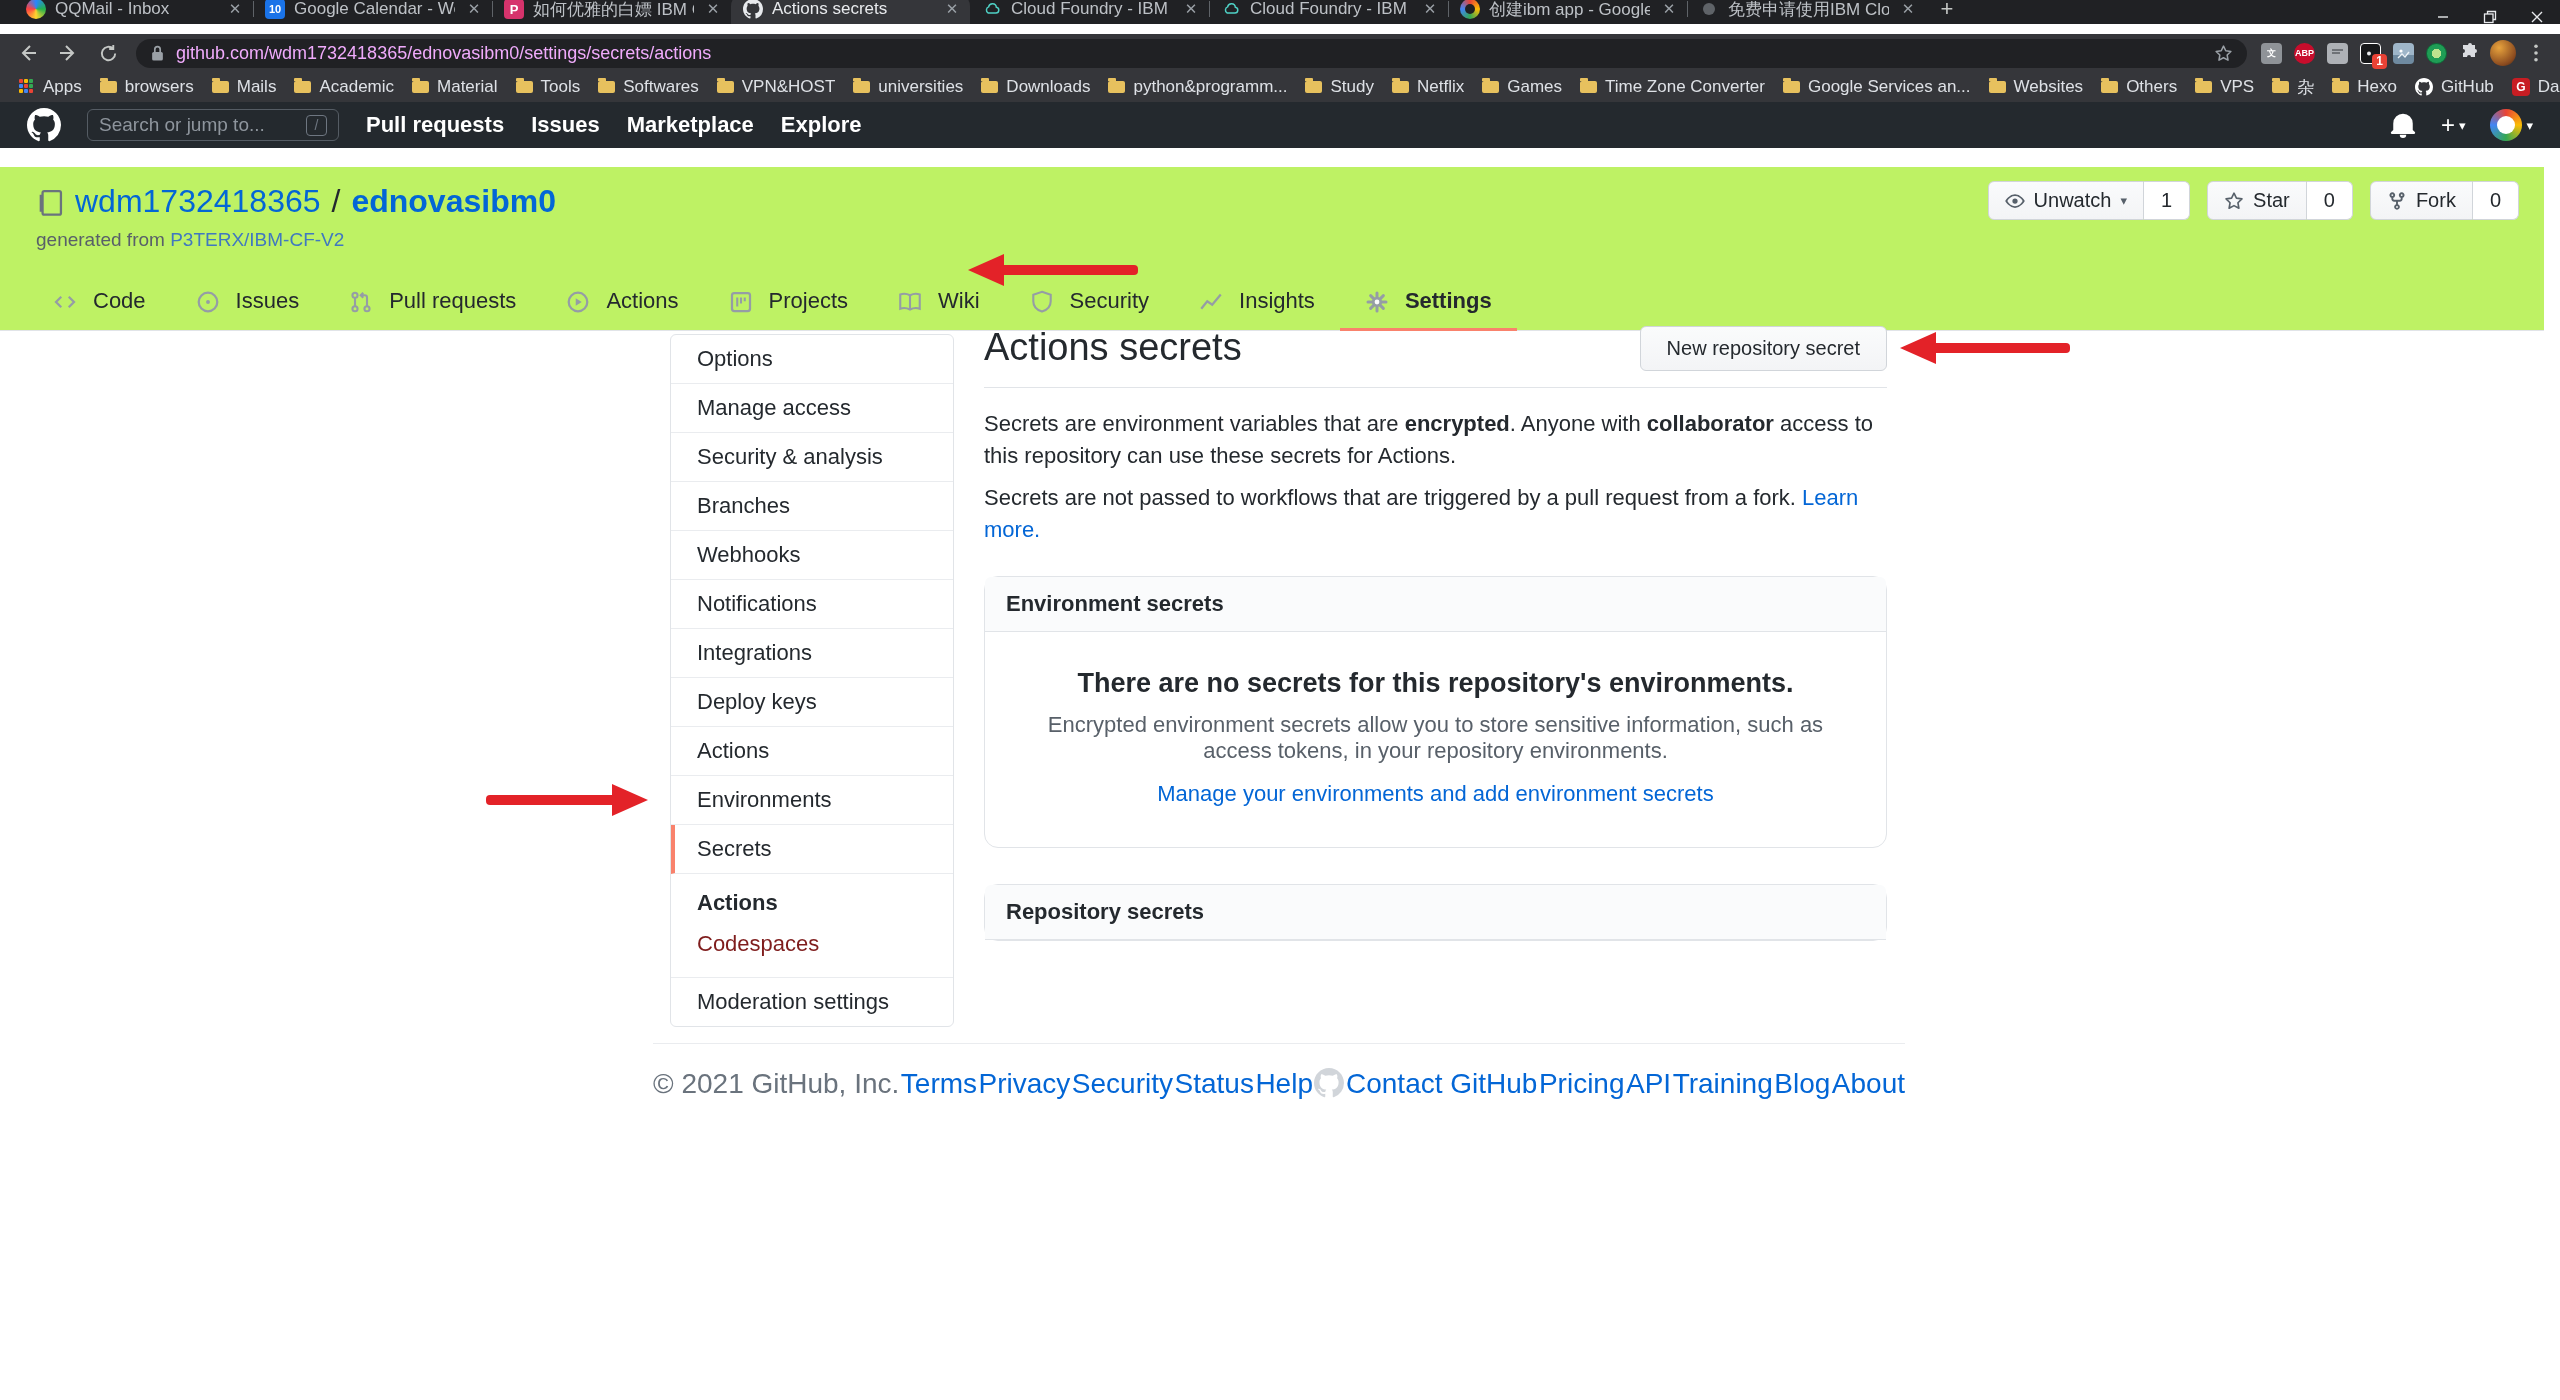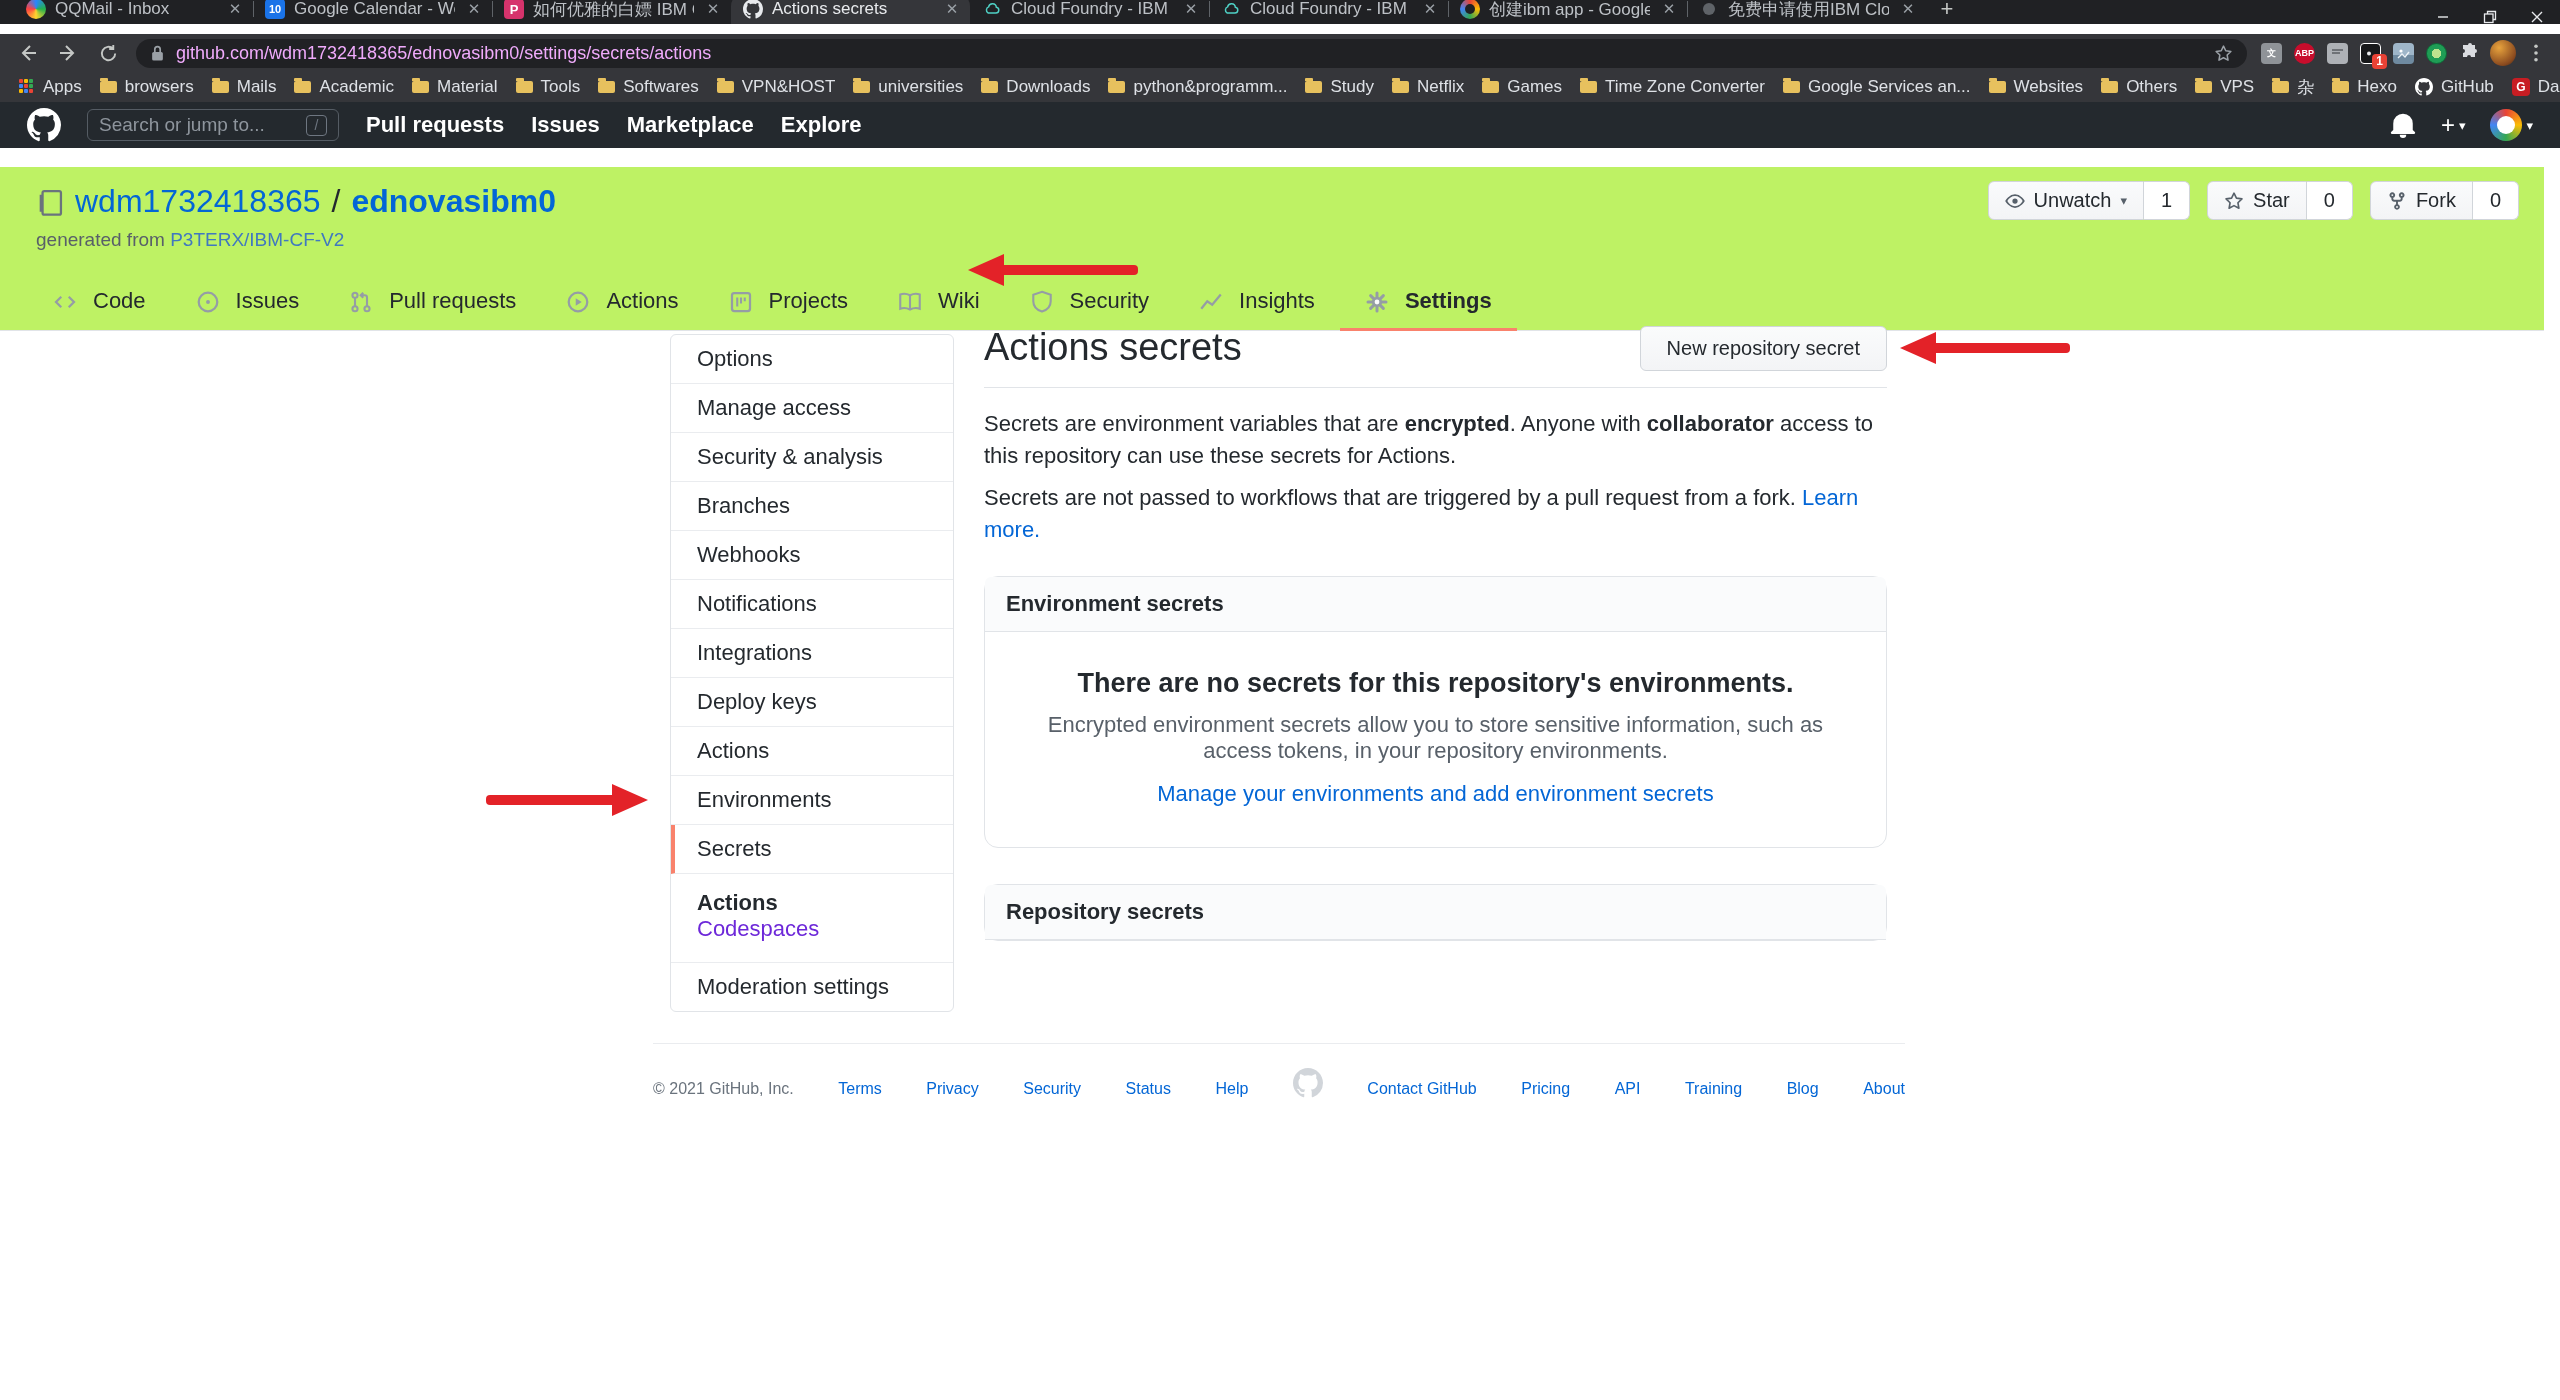--- a/index.html
+++ b/index.html
@@ -73,41 +73,41 @@
   .rtab { display:flex; align-items:flex-end; gap:16px; padding:14px 25px; font-size:22px; color:#24292e; border-bottom:3px solid transparent; }
   .rtab.active { font-weight:600; border-bottom-color:#f9826c; }
 
   
   .sidewrap { position:absolute; left:670px; top:334px; width:284px; }
   .sidenav { border:1px solid #e1e4e8; border-radius:6px; background:#fff; overflow:hidden; }
   .sitem { padding:11px 26px; font-size:22px; color:#24292e; border-bottom:1px solid #eaecef; }
   .sitem.active { border-left:4px solid #f9826c; padding-left:22px; }
   .ssub { padding:16px 26px 20px; border-bottom:1px solid #eaecef; font-size:22px; }
   .ssub .cur { font-weight:bold; color:#24292e; }
-  .ssub .lnk { color:#6d28d9; }
+  .ssub .lnk { color:#7f1d1d; margin-top:15px; }
   .sitem.last { border-bottom:0; }
 
   
   .maincol { position:absolute; left:984px; top:326px; width:903px; color:#24292e; }
   .titlerow { display:flex; justify-content:space-between; align-items:flex-start; padding-bottom:16px; border-bottom:1px solid #e1e4e8; }
   .h2 { font-size:38px; font-weight:400; }
   .btn { padding:10px 26px; font-size:20px; font-weight:500; color:#24292e; background:linear-gradient(#fafbfc,#f3f4f6); border:1px solid #d1d5da; border-radius:6px; }
   .para { margin-top:20px; font-size:22px; line-height:1.45; }
   .para b { font-weight:bold; }
   .para .lnk { color:#0366d6; }
   .box { margin-top:30px; border:1px solid #e1e4e8; border-radius:14px; background:#fff; }
   .boxhead { background:#fafbfc; border-bottom:1px solid #e1e4e8; border-radius:6px 6px 0 0; padding:14px 21px; font-size:22px; font-weight:600; }
   .boxbody { text-align:center; padding:36px 60px 40px; }
   .boxbody .bh { font-size:27px; font-weight:bold; }
   .boxbody .bd { font-size:22px; color:#586069; margin-top:13px; }
   .boxbody .bl { font-size:22px; color:#0366d6; margin-top:17px; }
   .boxbody.repo { padding:46px 60px 44px; }
 
   
-  .footer { position:absolute; left:653px; top:1043px; width:1252px; border-top:1px solid #eaecef; padding-top:24px; display:flex; justify-content:space-between; align-items:flex-end; font-size:16px; }
+  .footer { position:absolute; left:653px; top:1043px; width:1252px; border-top:1px solid #eaecef; padding-top:24px; display:flex; justify-content:space-between; align-items:flex-start; font-size:28px; }
   .footer .c { color:#6a737d; }
   .footer .lnk { color:#0366d6; }
 
   .arrow { position:absolute; }
 </style>
 </head>
 <body>
 
 <div class="tabbar">
   <div class="tab">

